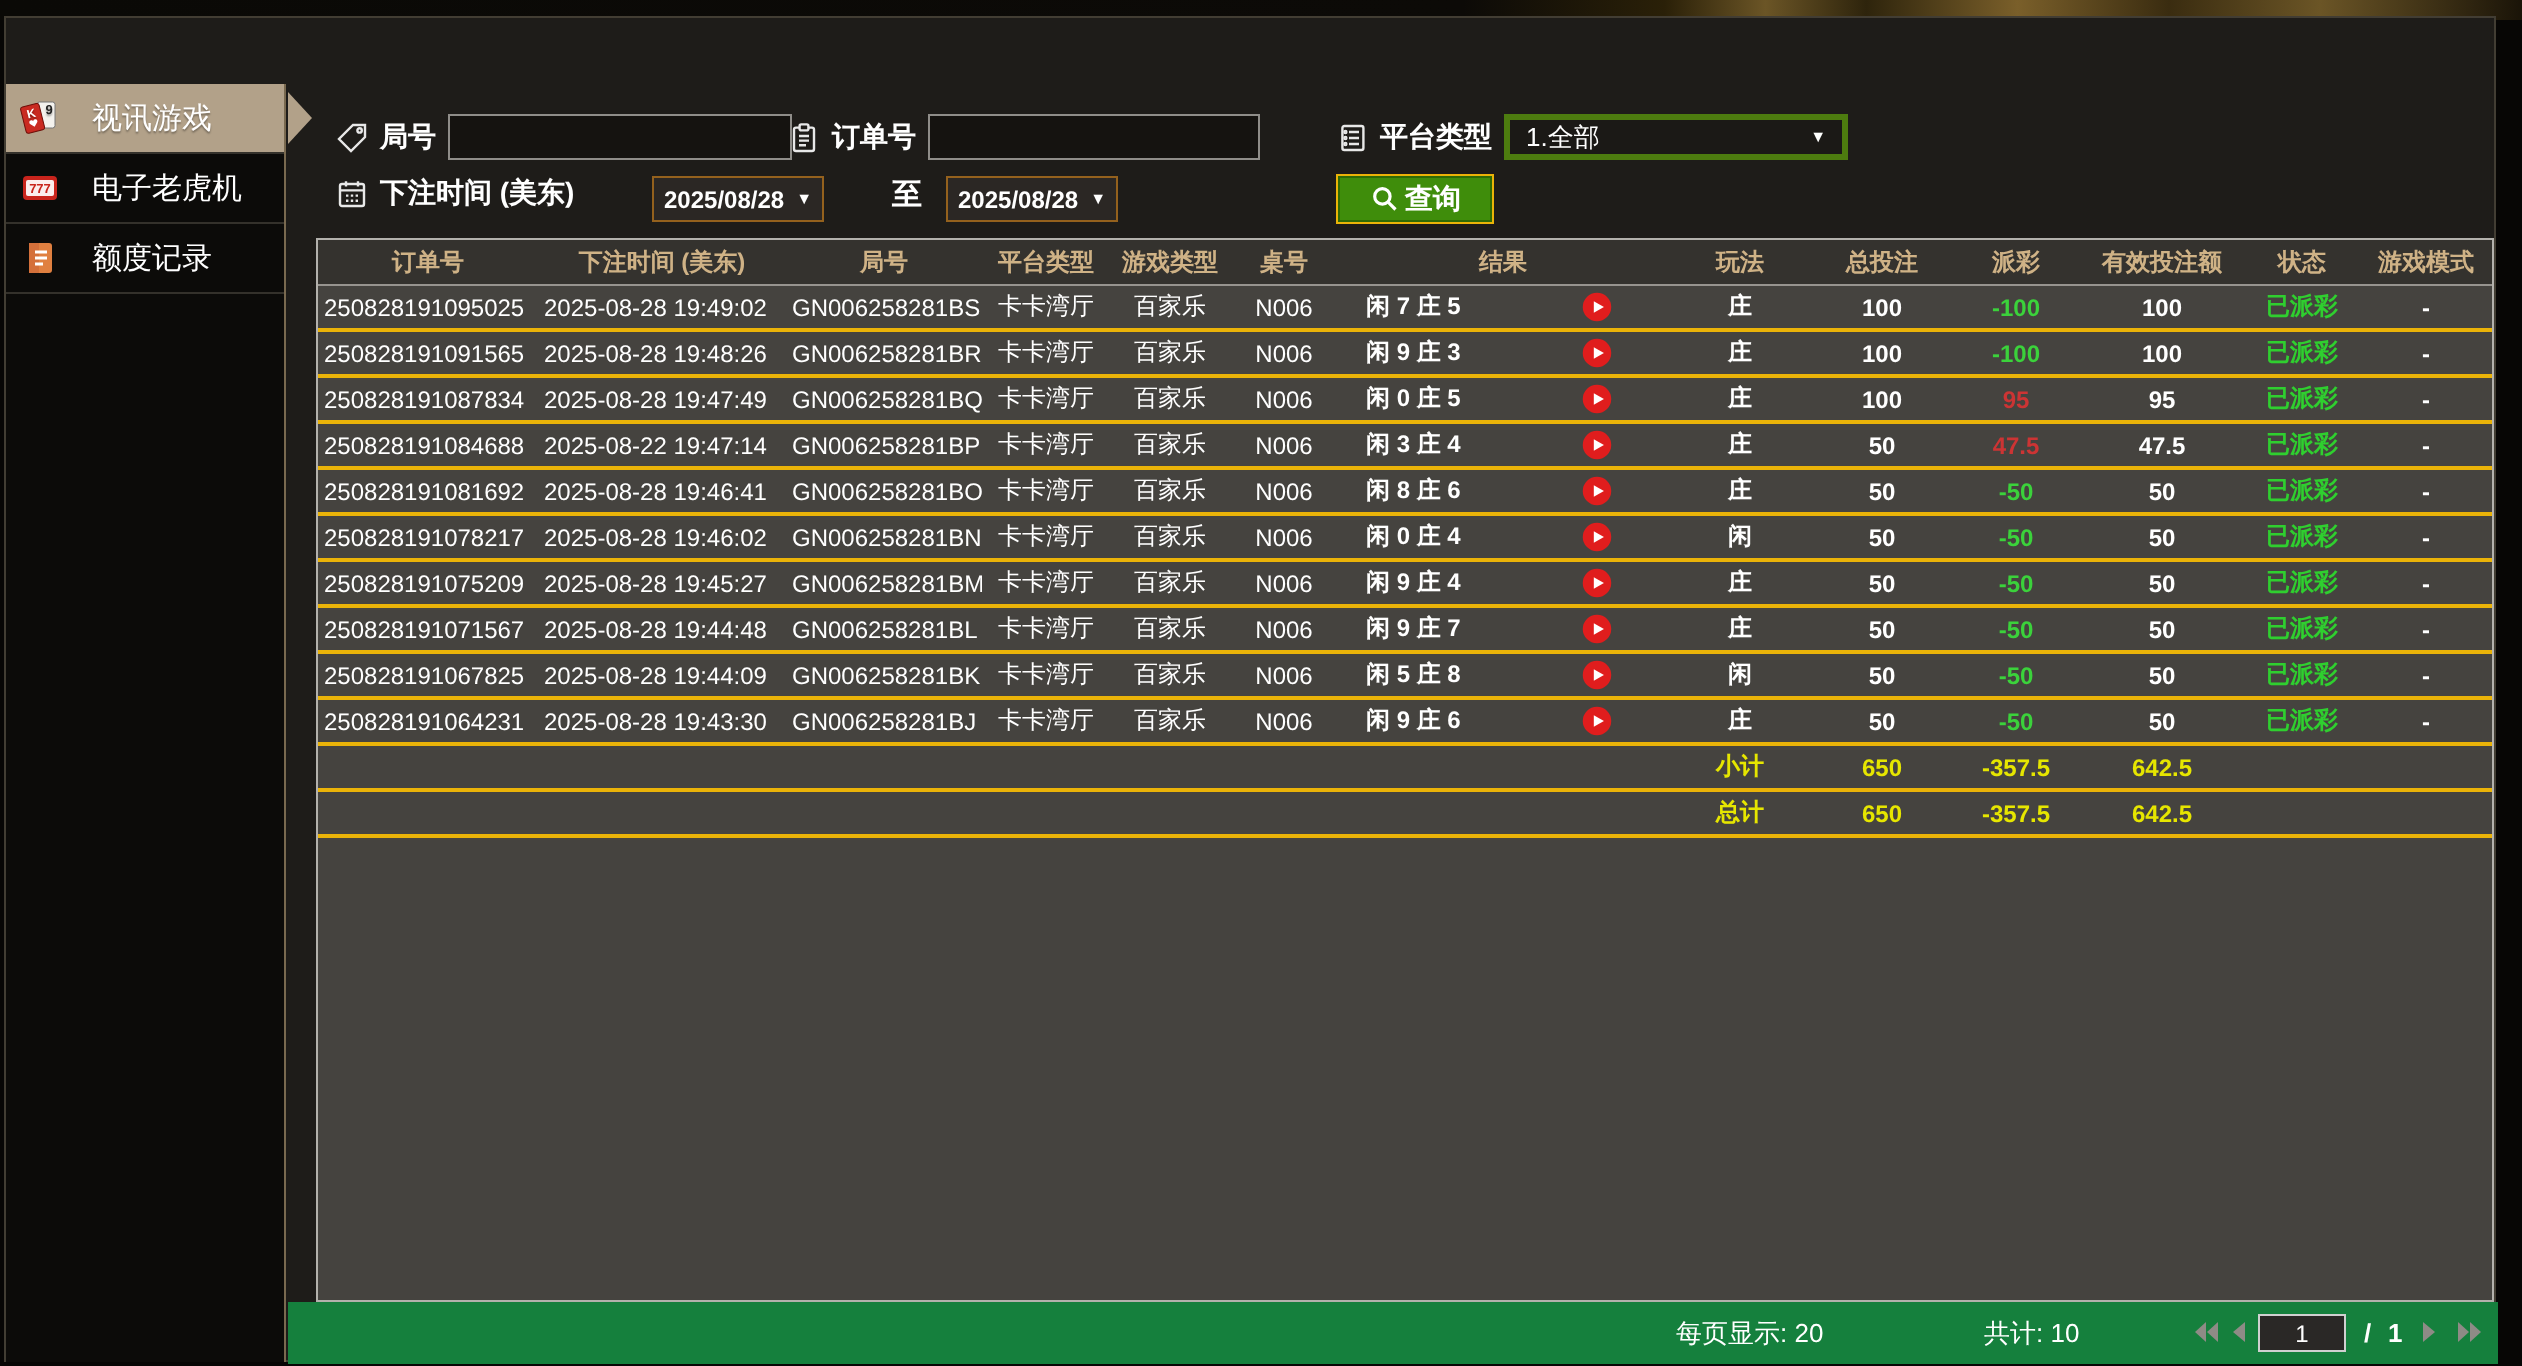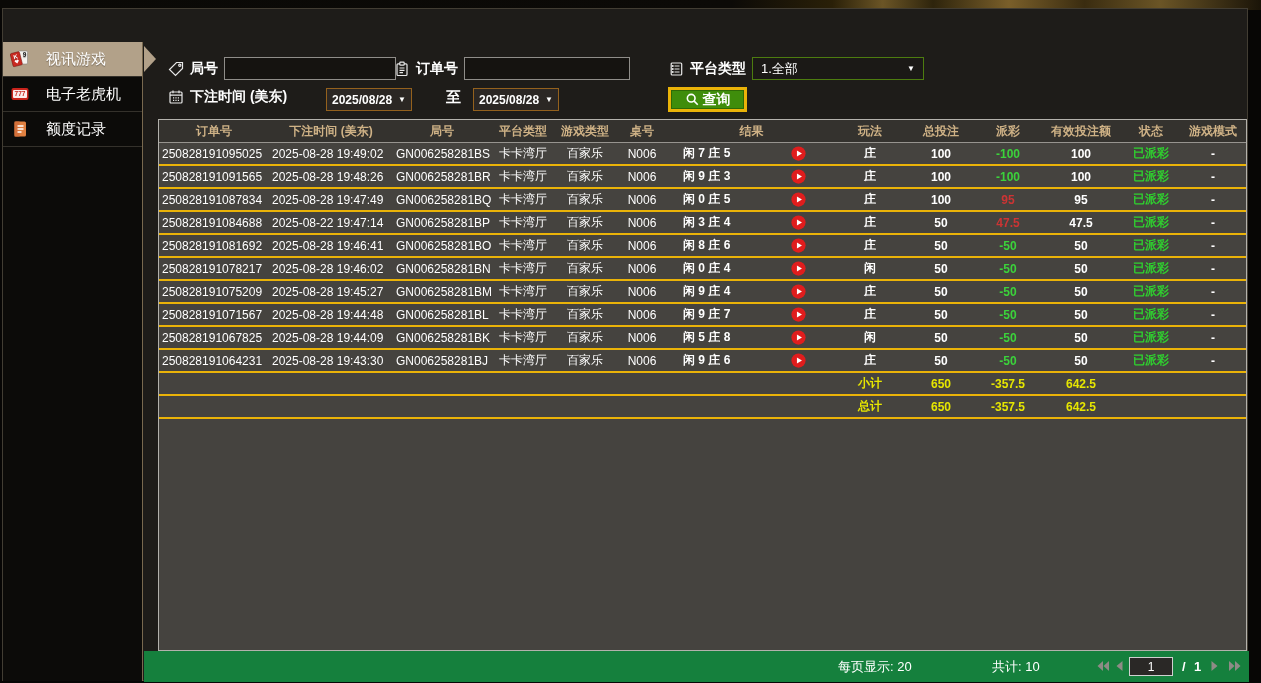--- a/index.html
+++ b/index.html
@@ -23,24 +23,24 @@
     border-top:13px solid transparent; border-bottom:13px solid transparent; border-left:12px solid #b2a189; z-index:5; }
   
   .main { position:absolute; left:141px; top:33px; width:1105px; height:640px; }
   .fgroup { position:absolute; display:flex; align-items:center; gap:6px; }
   .flabel { color:#fff; font-size:14px; font-weight:bold; white-space:nowrap; }
   .fico { width:16px; height:16px; display:flex; }
   .finput { width:172px; height:23px; background:#151310; border:1px solid #8f8d89; color:#eee; font-size:12px; padding:0 5px; outline:none; }
   .dateband { height:23px; background:#2b2724; border:1px solid #94611d; color:#fff; font-size:12px; font-weight:bold;
     display:flex; align-items:center; justify-content:center; gap:6px; cursor:pointer; }
   .dd-arrow { font-size:8px; color:#fff; }
-  .selectband { width:172px; height:23px; background:#1b1916; border:1px solid #4d7c0f; color:#fff; font-size:13px;
+  .selectband { width:172px; height:23px; background:#1b1916; border:3px solid #4d7c0f; color:#fff; font-size:13px;
     display:flex; align-items:center; padding:0 8px; cursor:pointer; }
   .selectband .dd-arrow { margin-left:auto; }
-  .query-btn { width:79px; height:25px; background:#3f8d0b; border:3px solid #eab308; box-shadow:inset 0 0 0 1px #2e6a06;
+  .query-btn { width:79px; height:25px; background:#3f8d0b; border:1px solid #eab308; box-shadow:inset 0 0 0 1px #2e6a06;
     color:#fff; font-size:14px; font-weight:bold; display:flex; align-items:center; justify-content:center; gap:3px; cursor:pointer; }
   
   .rtable { position:absolute; left:14px; top:77px; width:1089px; height:532px; background:#45433f; border:1px solid #b3b1ac; overflow:hidden; }
   .grid { display:grid; grid-template-columns:110px 124px 98px 64px 60px 54px 165px 72px 70px 64px 82px 58px 66px; align-items:center; }
   .thead { height:23px; background:#34322e; border-bottom:1px solid #97948f; }
   .hcell { color:#cfb286; font-size:12px; font-weight:bold; text-align:center; white-space:nowrap; overflow:hidden; }
   .trow { height:23px; border-bottom:2px solid #eab308; }
   .cell { color:#fff; font-size:12px; white-space:nowrap; overflow:hidden; }
   .al { text-align:left; padding-left:3px; }
   .ac { text-align:center; }

